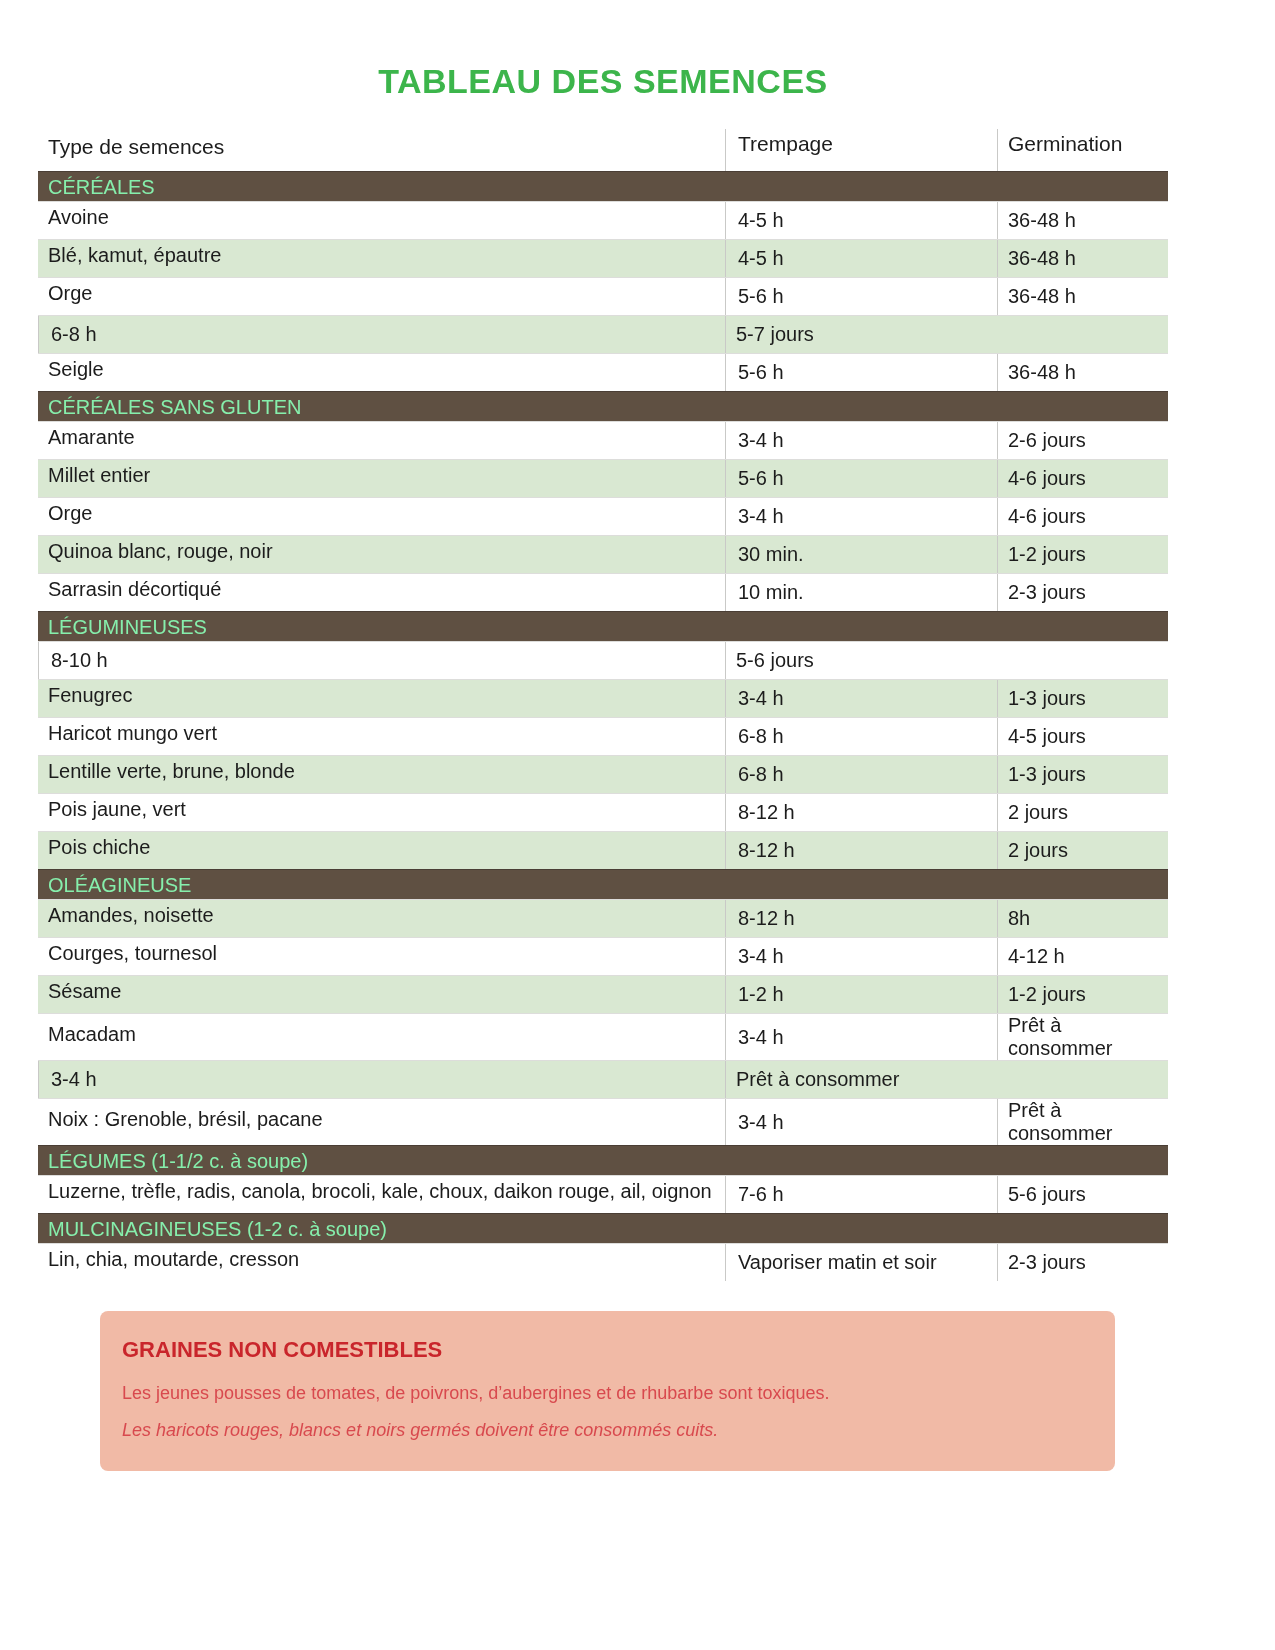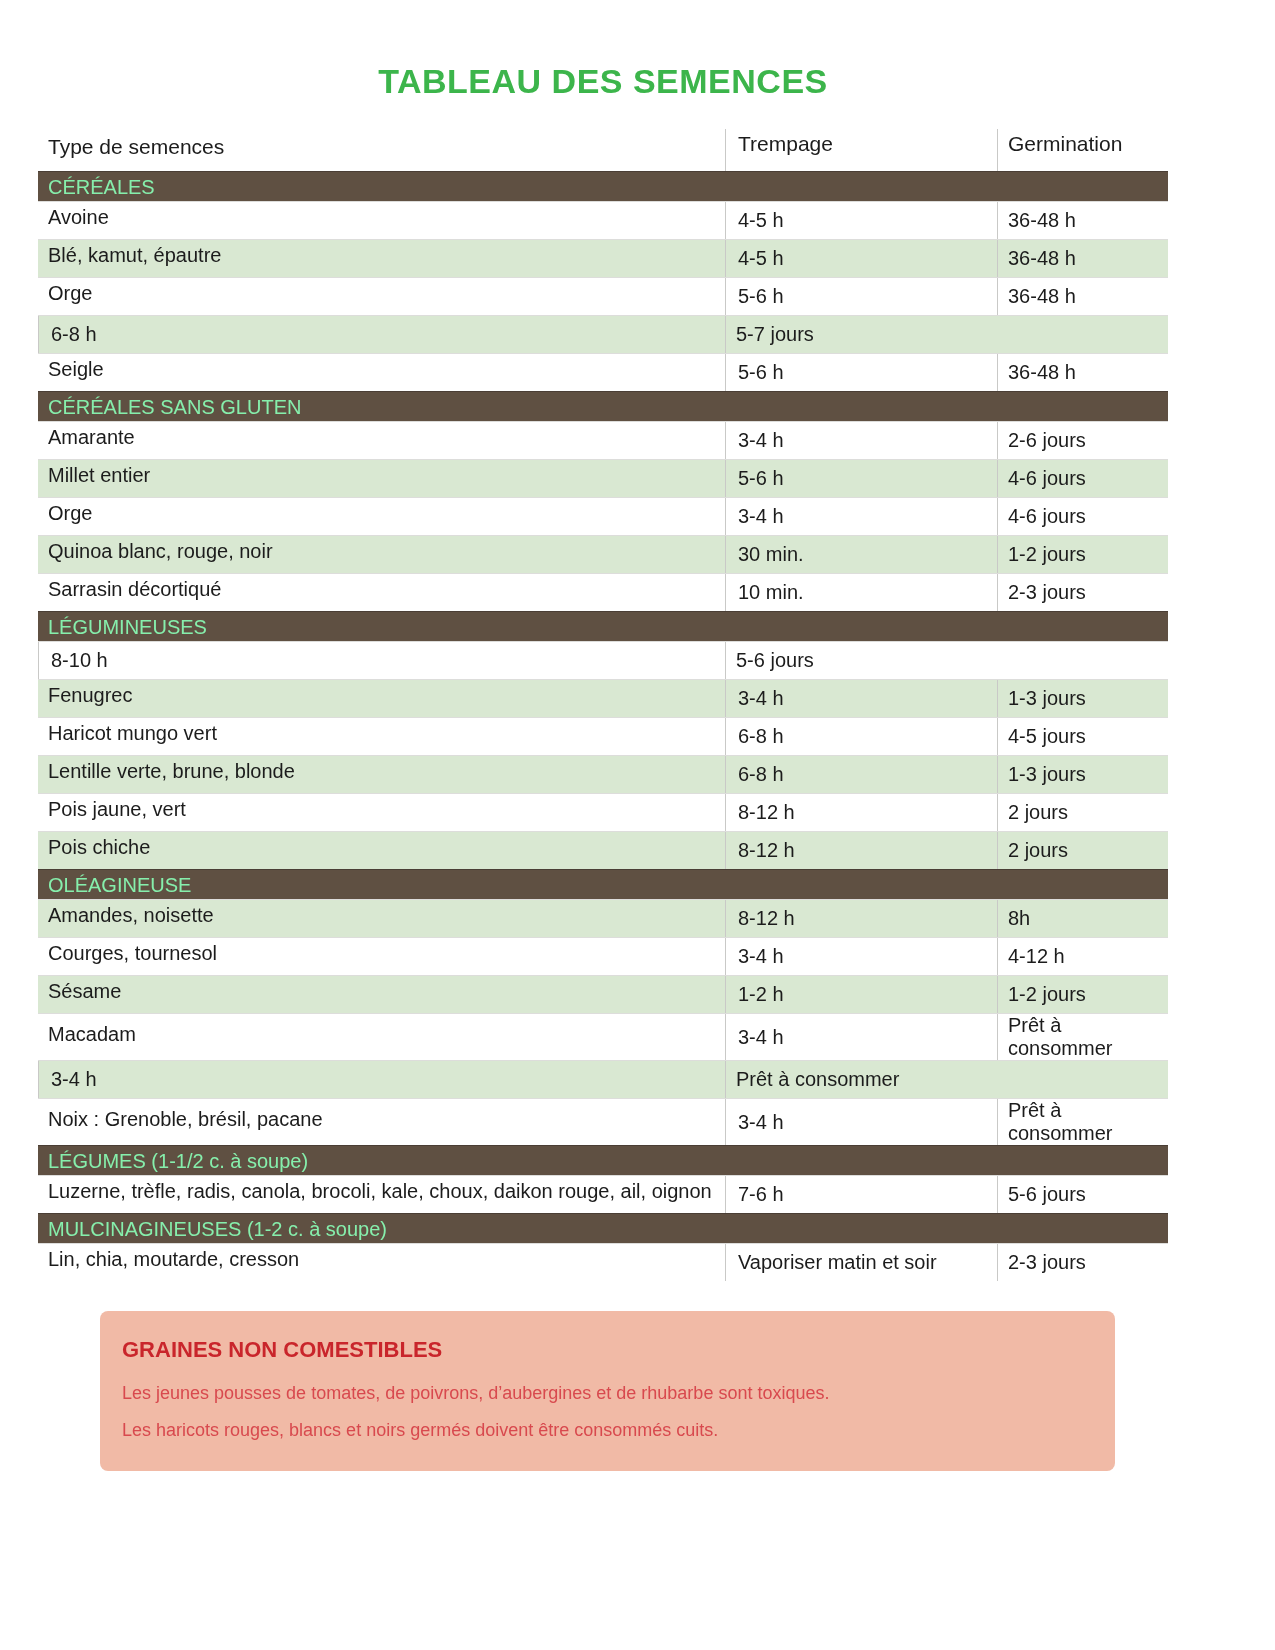--- a/index.html
+++ b/index.html
@@ -59,21 +59,21 @@
   .warning-title{
     color:var(--warn-title);
     font-weight:bold;font-size:22px;
     margin-bottom:20px;
   }
   .warning-line{
     color:var(--warn-text);
     font-size:18px;
     margin-bottom:16px;
   }
-  .warning-line:last-child{margin-bottom:4px;}
+  .warning-line:last-child{margin-bottom:4px;font-style:italic;}
 </style>
 </head>
 <body>
 
 <div class="page">
 
   <h1 class="page-title">TABLEAU DES SEMENCES</h1>
 
   <div class="table">
     <div class="grid-row thead">

